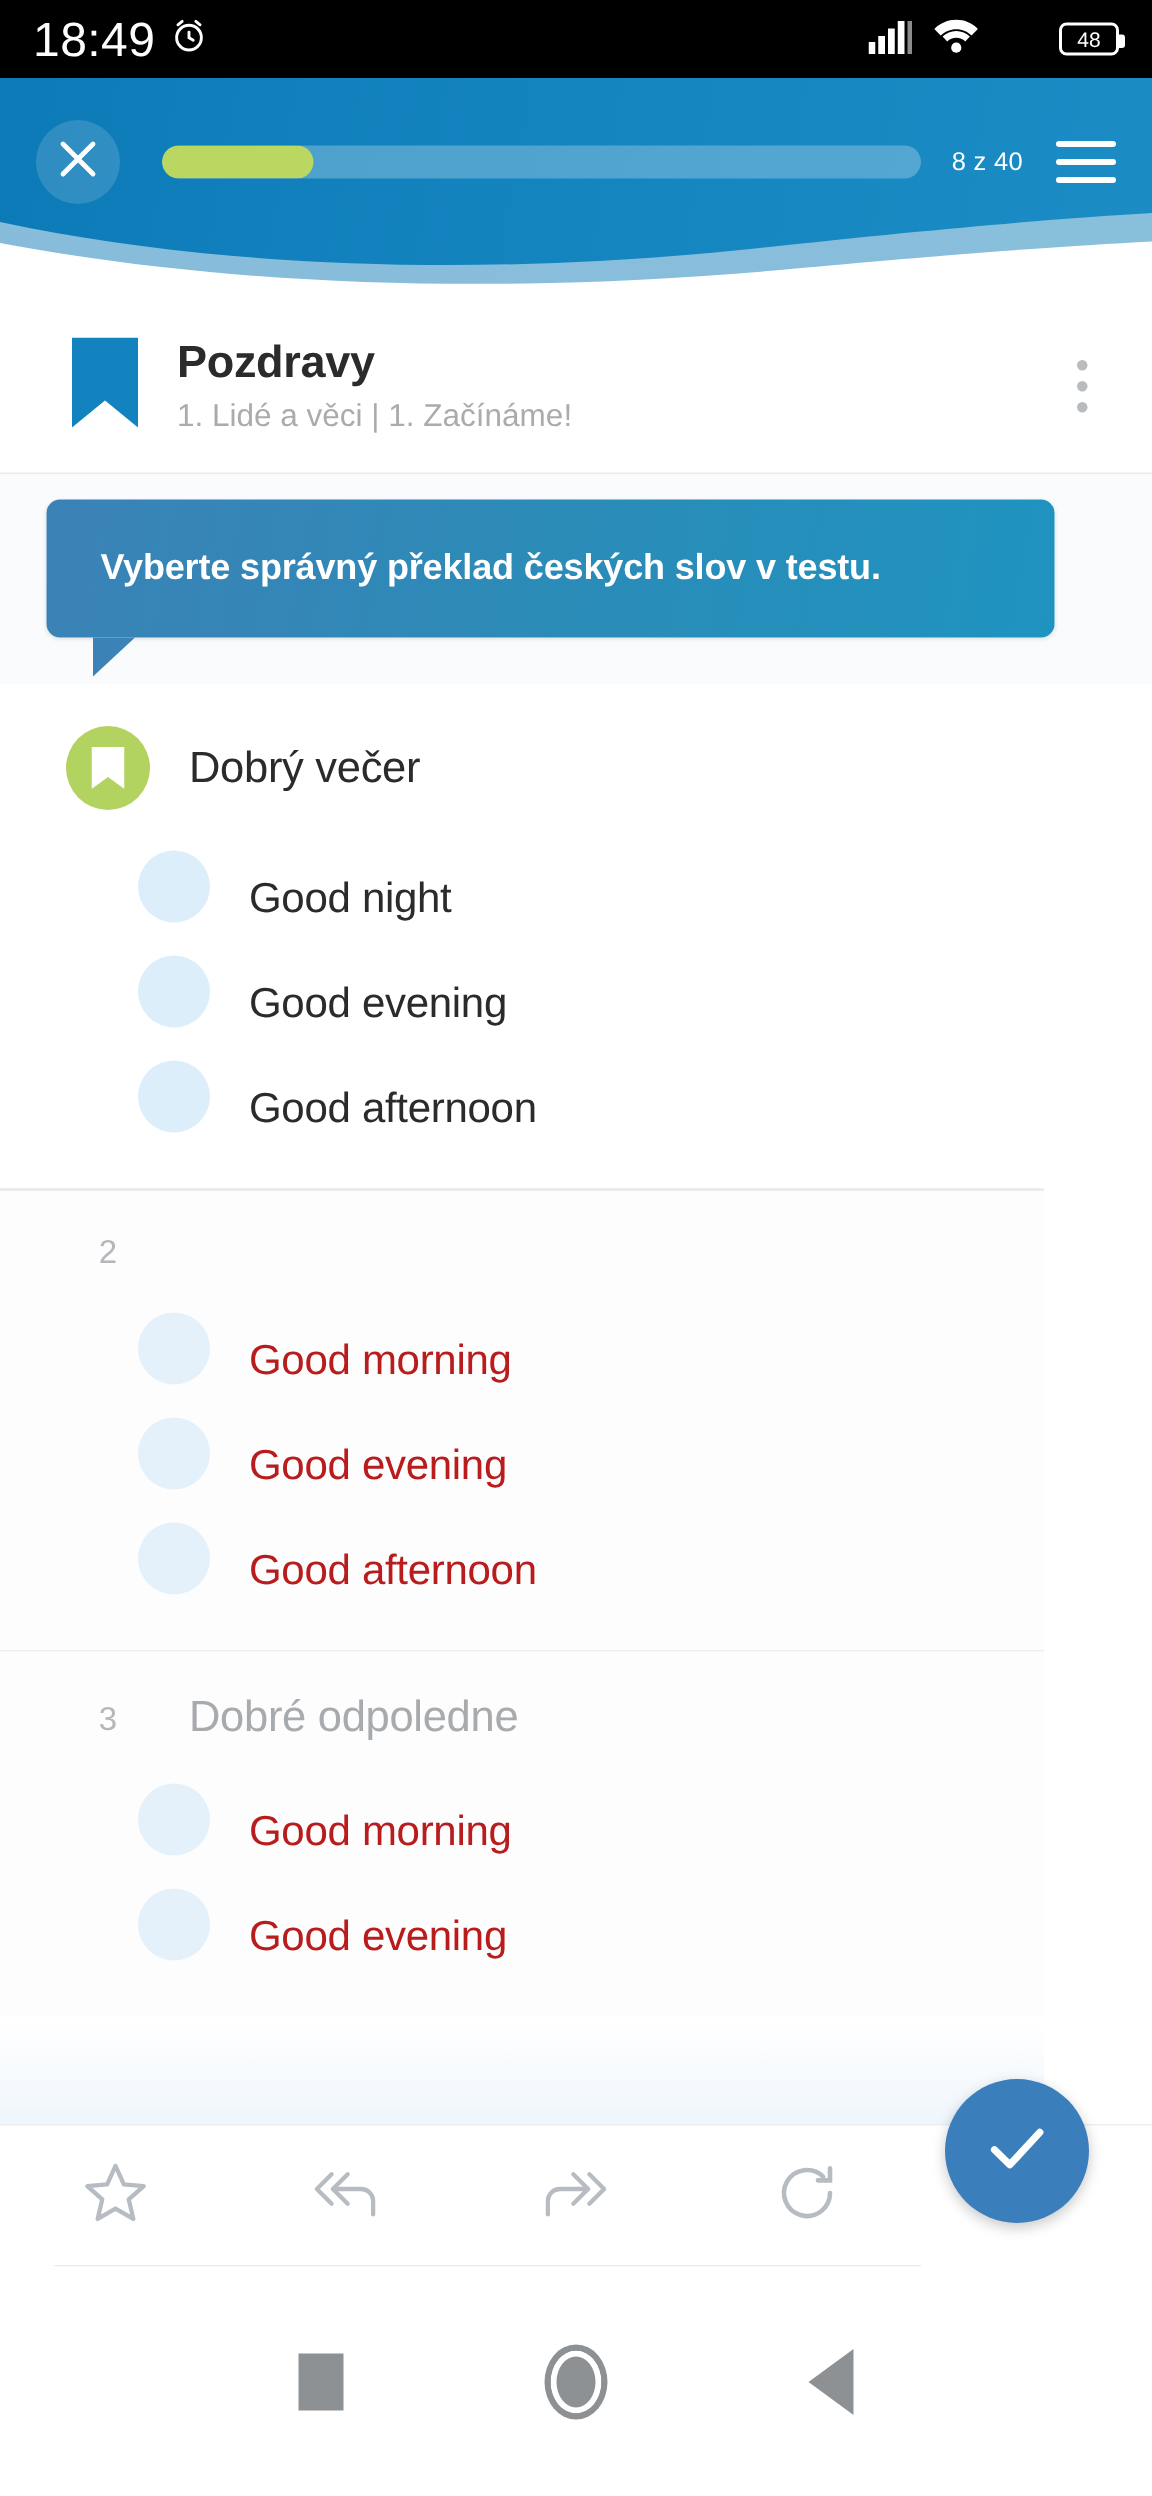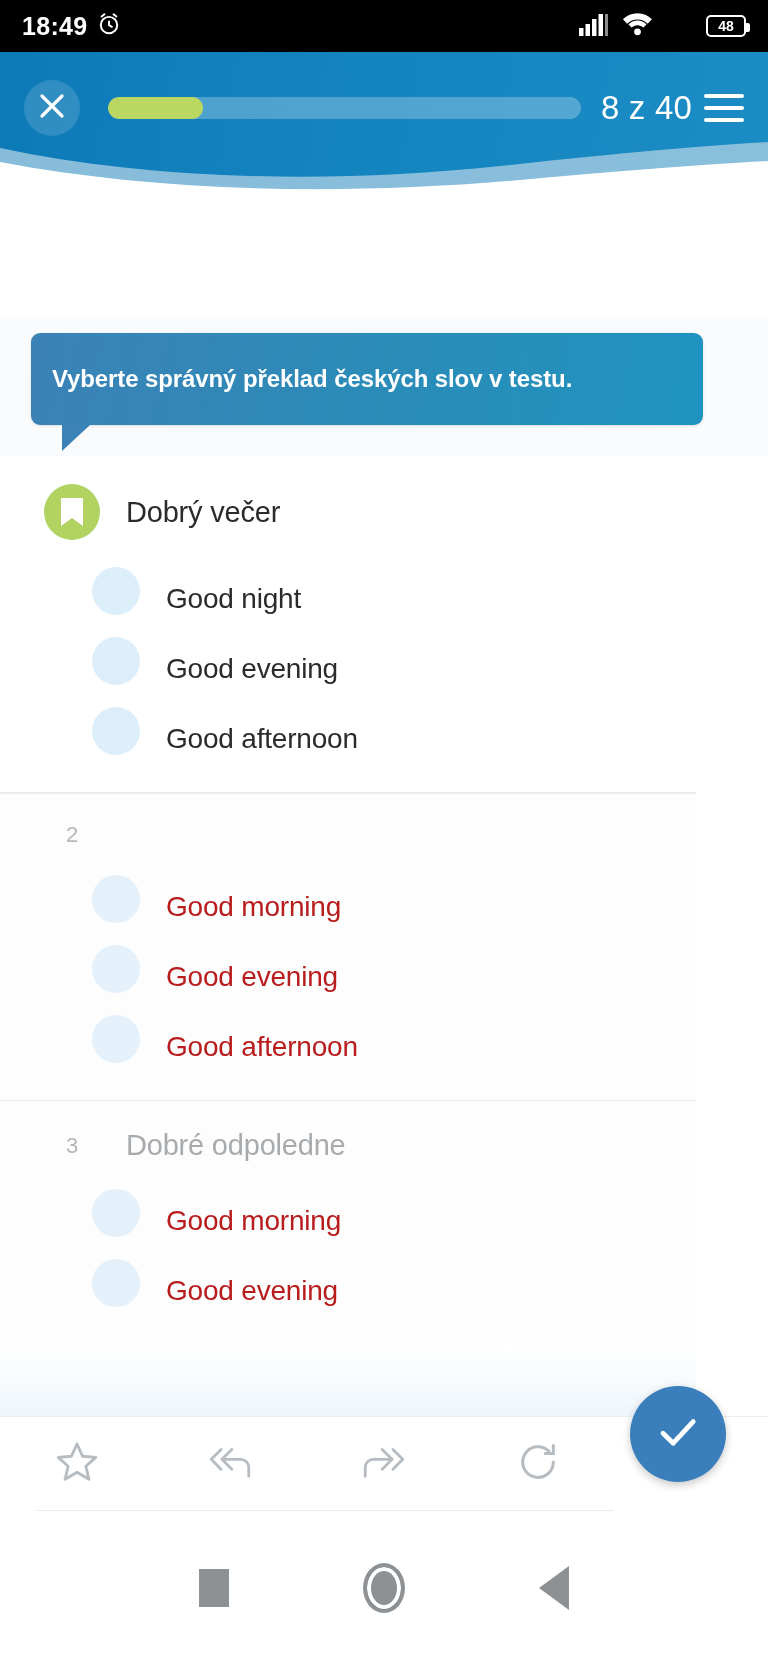--- a/index.html
+++ b/index.html
@@ -12,26 +12,26 @@
   .screen { position:relative; width:768px; height:1664px; background:#fff; }
 
   
   .statusbar{
     position:absolute; top:0; left:0; width:768px; height:52px;
     background:#000; color:#fff;
     display:flex; align-items:center; justify-content:space-between;
     padding:0 22px;
   }
   .sb-left{ display:flex; align-items:center; gap:9px; }
-  .sb-time{ font-size:25px; font-weight:700; letter-spacing:.3px; }
+  .sb-time{ font-size:32px; font-weight:400; letter-spacing:.3px; }
   .sb-right{ display:flex; align-items:center; gap:13px; }
   .battery{
     display:inline-flex; align-items:center; justify-content:center;
     width:40px; height:22px; border:2.5px solid #fff; border-radius:5px;
-    font-size:14px; font-weight:700; color:#fff; position:relative;margin-left:40px;
+    font-size:14px; font-weight:400; color:#fff; position:relative;margin-left:40px;
   }
   .battery::after{
     content:""; position:absolute; right:-6px; top:6px;
     width:4px; height:9px; background:#fff; border-radius:0 2px 2px 0;
   }
 
   
   .header{
     position:absolute; top:52px; left:0; width:768px; height:148px;
     background:linear-gradient(100deg,#0d7ab8 0%,#1484bf 45%,#1b8cc4 100%);
@@ -49,22 +49,22 @@
   }
   .progress-wrap{
     flex:1 1 auto; height:22px; margin:0 20px 0 28px;
     background:rgba(255,255,255,.26); border-radius:11px; overflow:hidden;
   }
   .progress-fill{
     height:100%; width:20%;
     background:#bad761; border-radius:11px;
   }
   .counter{
-    color:#fff; font-size:33px; font-weight:400; white-space:nowrap;
-    margin-right:12px; letter-spacing:.2px;
+    color:#fff; font-size:17px; font-weight:400; white-space:nowrap;
+    margin-right:22px; letter-spacing:.2px;
   }
   .burger{ width:40px; display:flex; flex-direction:column; gap:8px; cursor:pointer; }
   .burger span{ display:block; height:4px; background:#fff; border-radius:2px; }
   .burger span:nth-child(1){ width:40px; }
   .burger span:nth-child(2){ width:40px; }
   .burger span:nth-child(3){ width:40px; }
   .waves{ position:absolute; bottom:0; left:0; width:768px; height:60px; }
 
   
   .lesson{
@@ -86,21 +86,21 @@
     align-items:center; gap:7px; cursor:pointer;
   }
   .kebab i{ width:7px; height:7px; border-radius:50%; background:#b9bcbe; display:block; }
 
   
   .bubble-zone{ position:absolute; top:316px; left:0; width:768px; height:140px; background:#fafbfc; }
   .bubble{
     position:absolute; top:17px; left:31px; width:672px; height:92px;
     background:linear-gradient(100deg,#3b82b6 0%,#2a8cb8 55%,#1f93c0 100%);
     border-radius:9px;
-    display:flex; align-items:center; padding:0 21px;
+    display:flex; align-items:center; padding:0 36px;
     box-shadow:0 1px 3px rgba(0,0,0,.12);
   }
   .bubble-text{
     color:#fff; font-size:24px; font-weight:700; letter-spacing:-.1px;
   }
   .bubble-tail{
     position:absolute; top:109px; left:62px;
     width:0; height:0;
     border-left:0 solid transparent;
     border-right:28px solid transparent;
@@ -239,20 +239,36 @@
           <span></span>
           <span></span>
       </div>
     </div>
     <svg class="waves" viewBox="0 0 768 60" preserveAspectRatio="none">
       <path d="M0,8 C150,40 330,44 500,26 C620,13 700,6 768,2 L768,60 L0,60 Z" fill="#9cc8df" opacity=".85"></path>
       <path d="M0,22 C160,52 340,56 520,40 C640,29 710,24 768,21 L768,60 L0,60 Z" fill="#ffffff"></path>
     </svg>
   </div>
 
+  <div class="lesson">
+    <span class="bookmark-big">
+      <svg width="44" height="60" viewBox="0 0 44 60">
+        <path d="M0 0 H44 V60 L22 42 L0 60 Z" fill="#1283bf"></path>
+      </svg>
+    </span>
+    <div class="lesson-text">
+      <div class="lesson-title">Pozdravy</div>
+      <div class="lesson-sub">1. Lidé a věci | 1. Začínáme!</div>
+    </div>
+    <div class="kebab">
+      <i></i>
+        <i></i>
+        <i></i>
+    </div>
+  </div>
 
   <div class="bubble-zone">
     <div class="bubble">
       <span class="bubble-text">Vyberte správný překlad českých slov v testu.</span>
     </div>
     <div class="bubble-tail"></div>
   </div>
 
   <div class="qlist" id="qlist">
 

